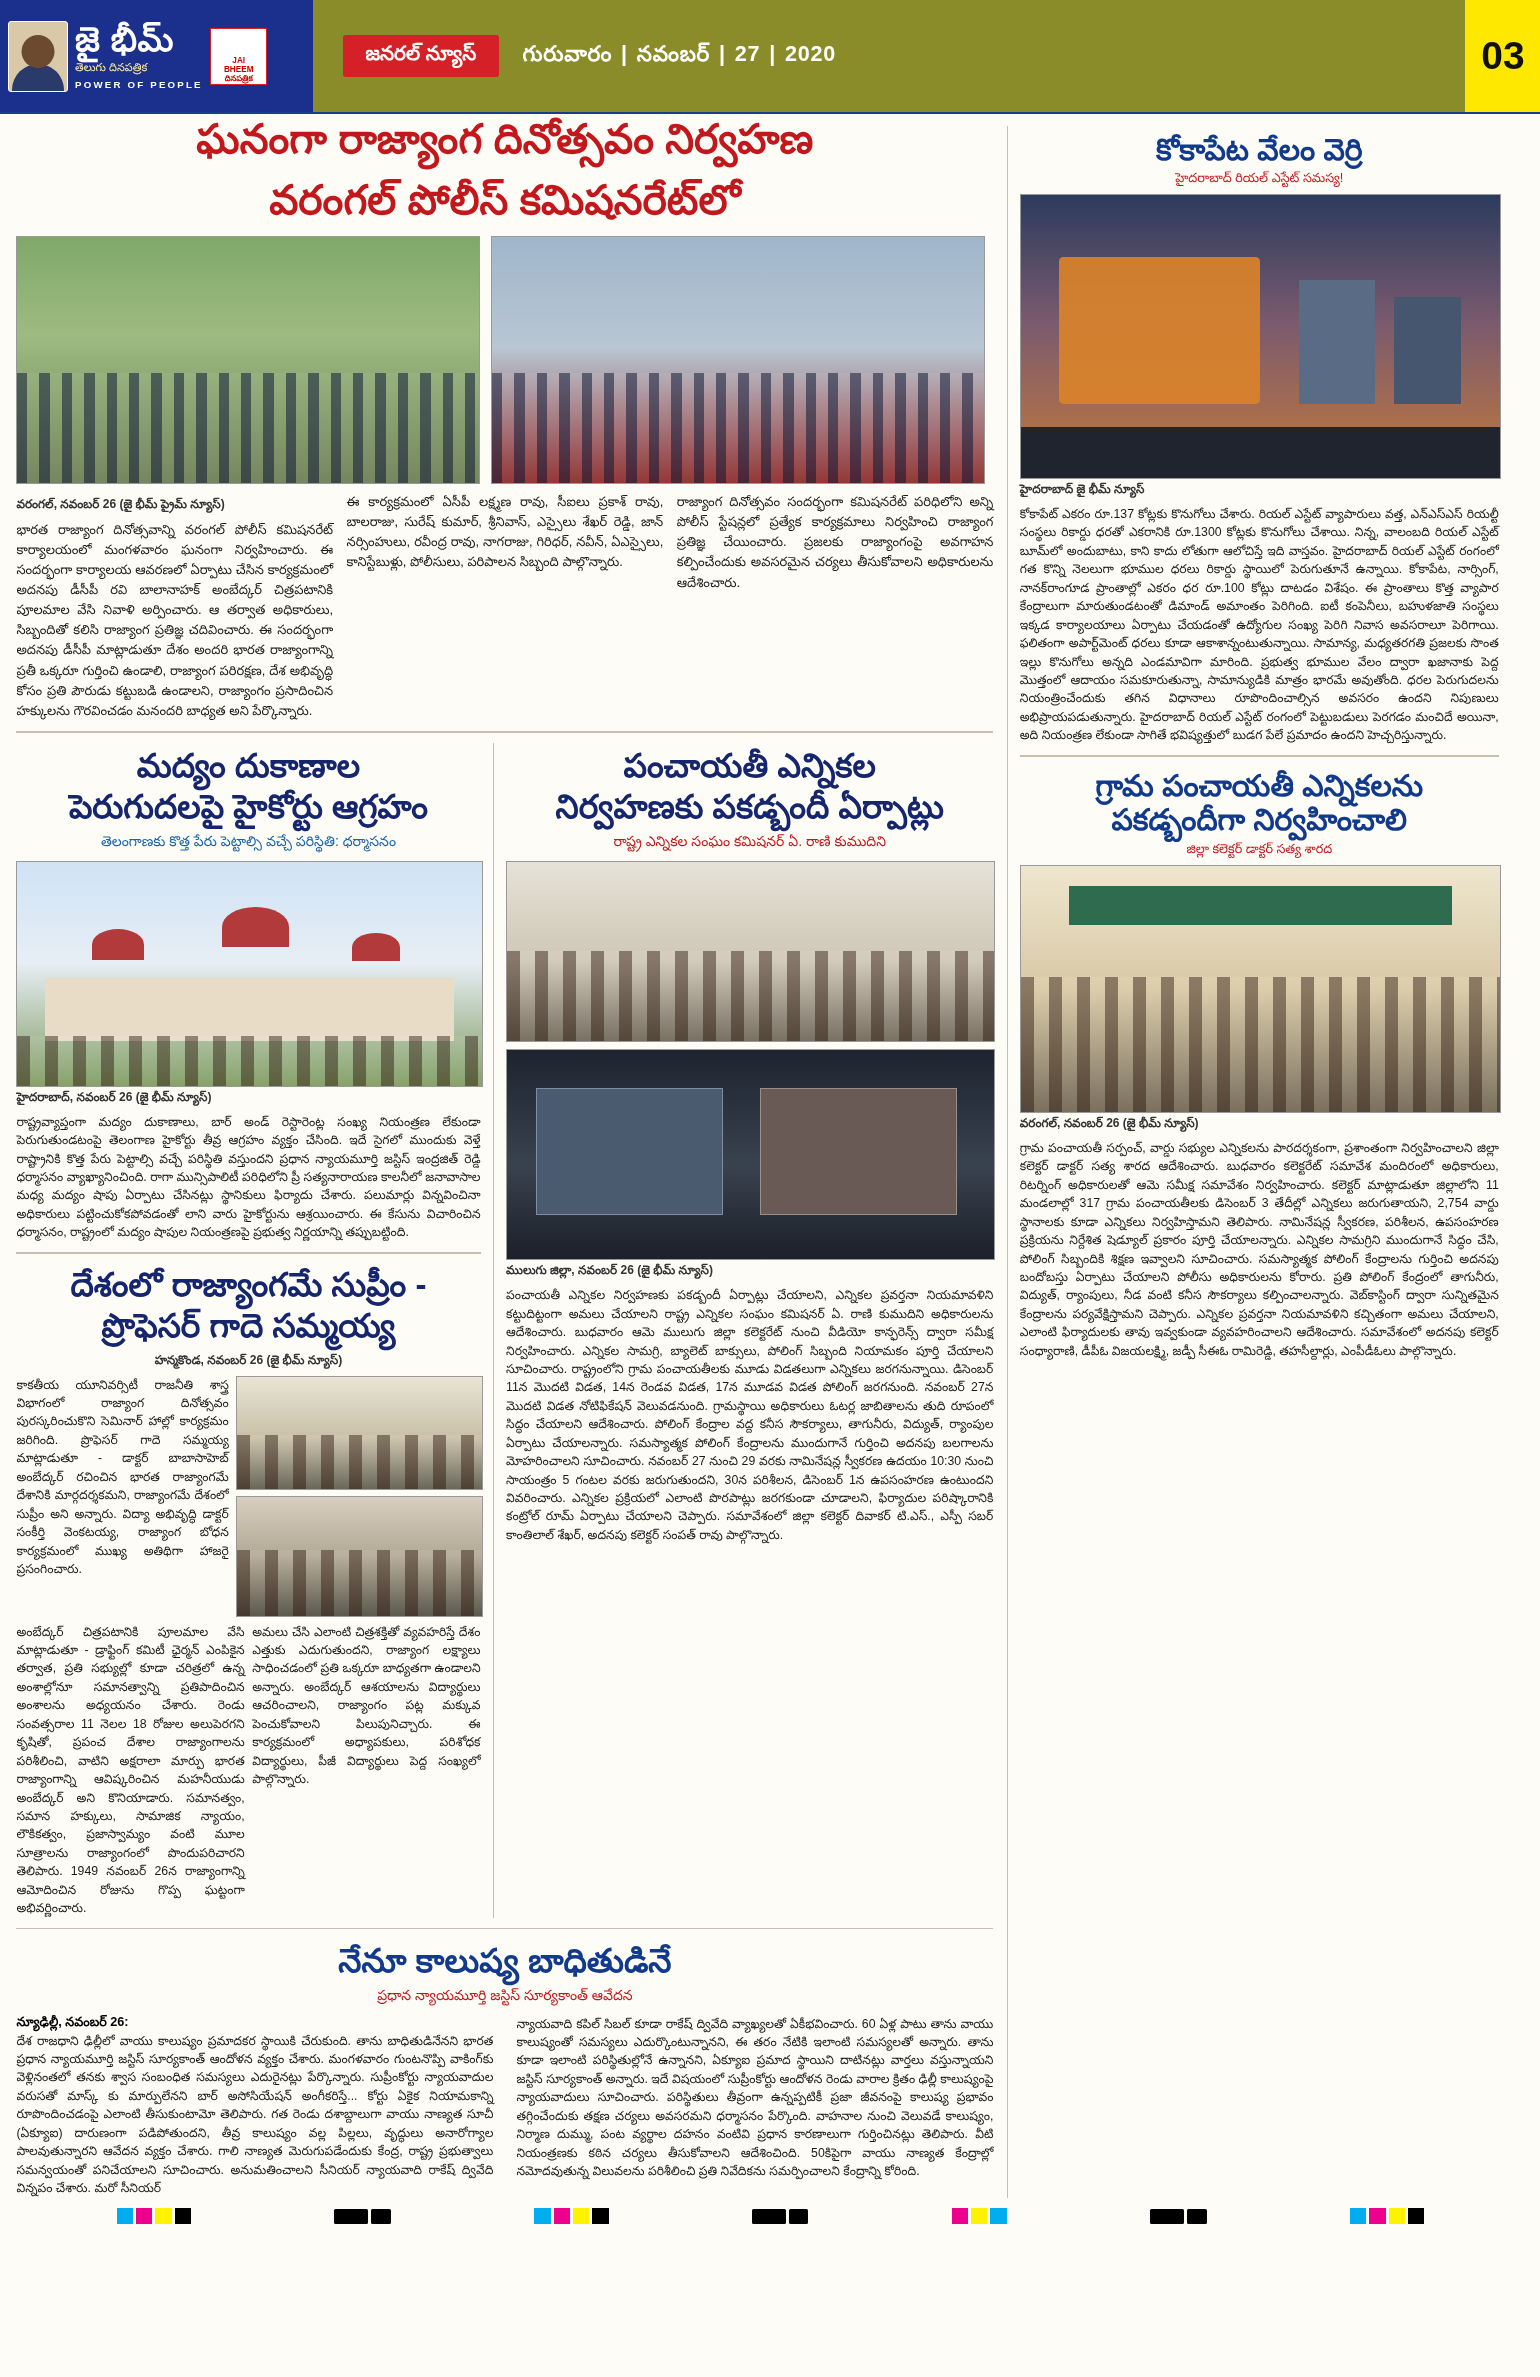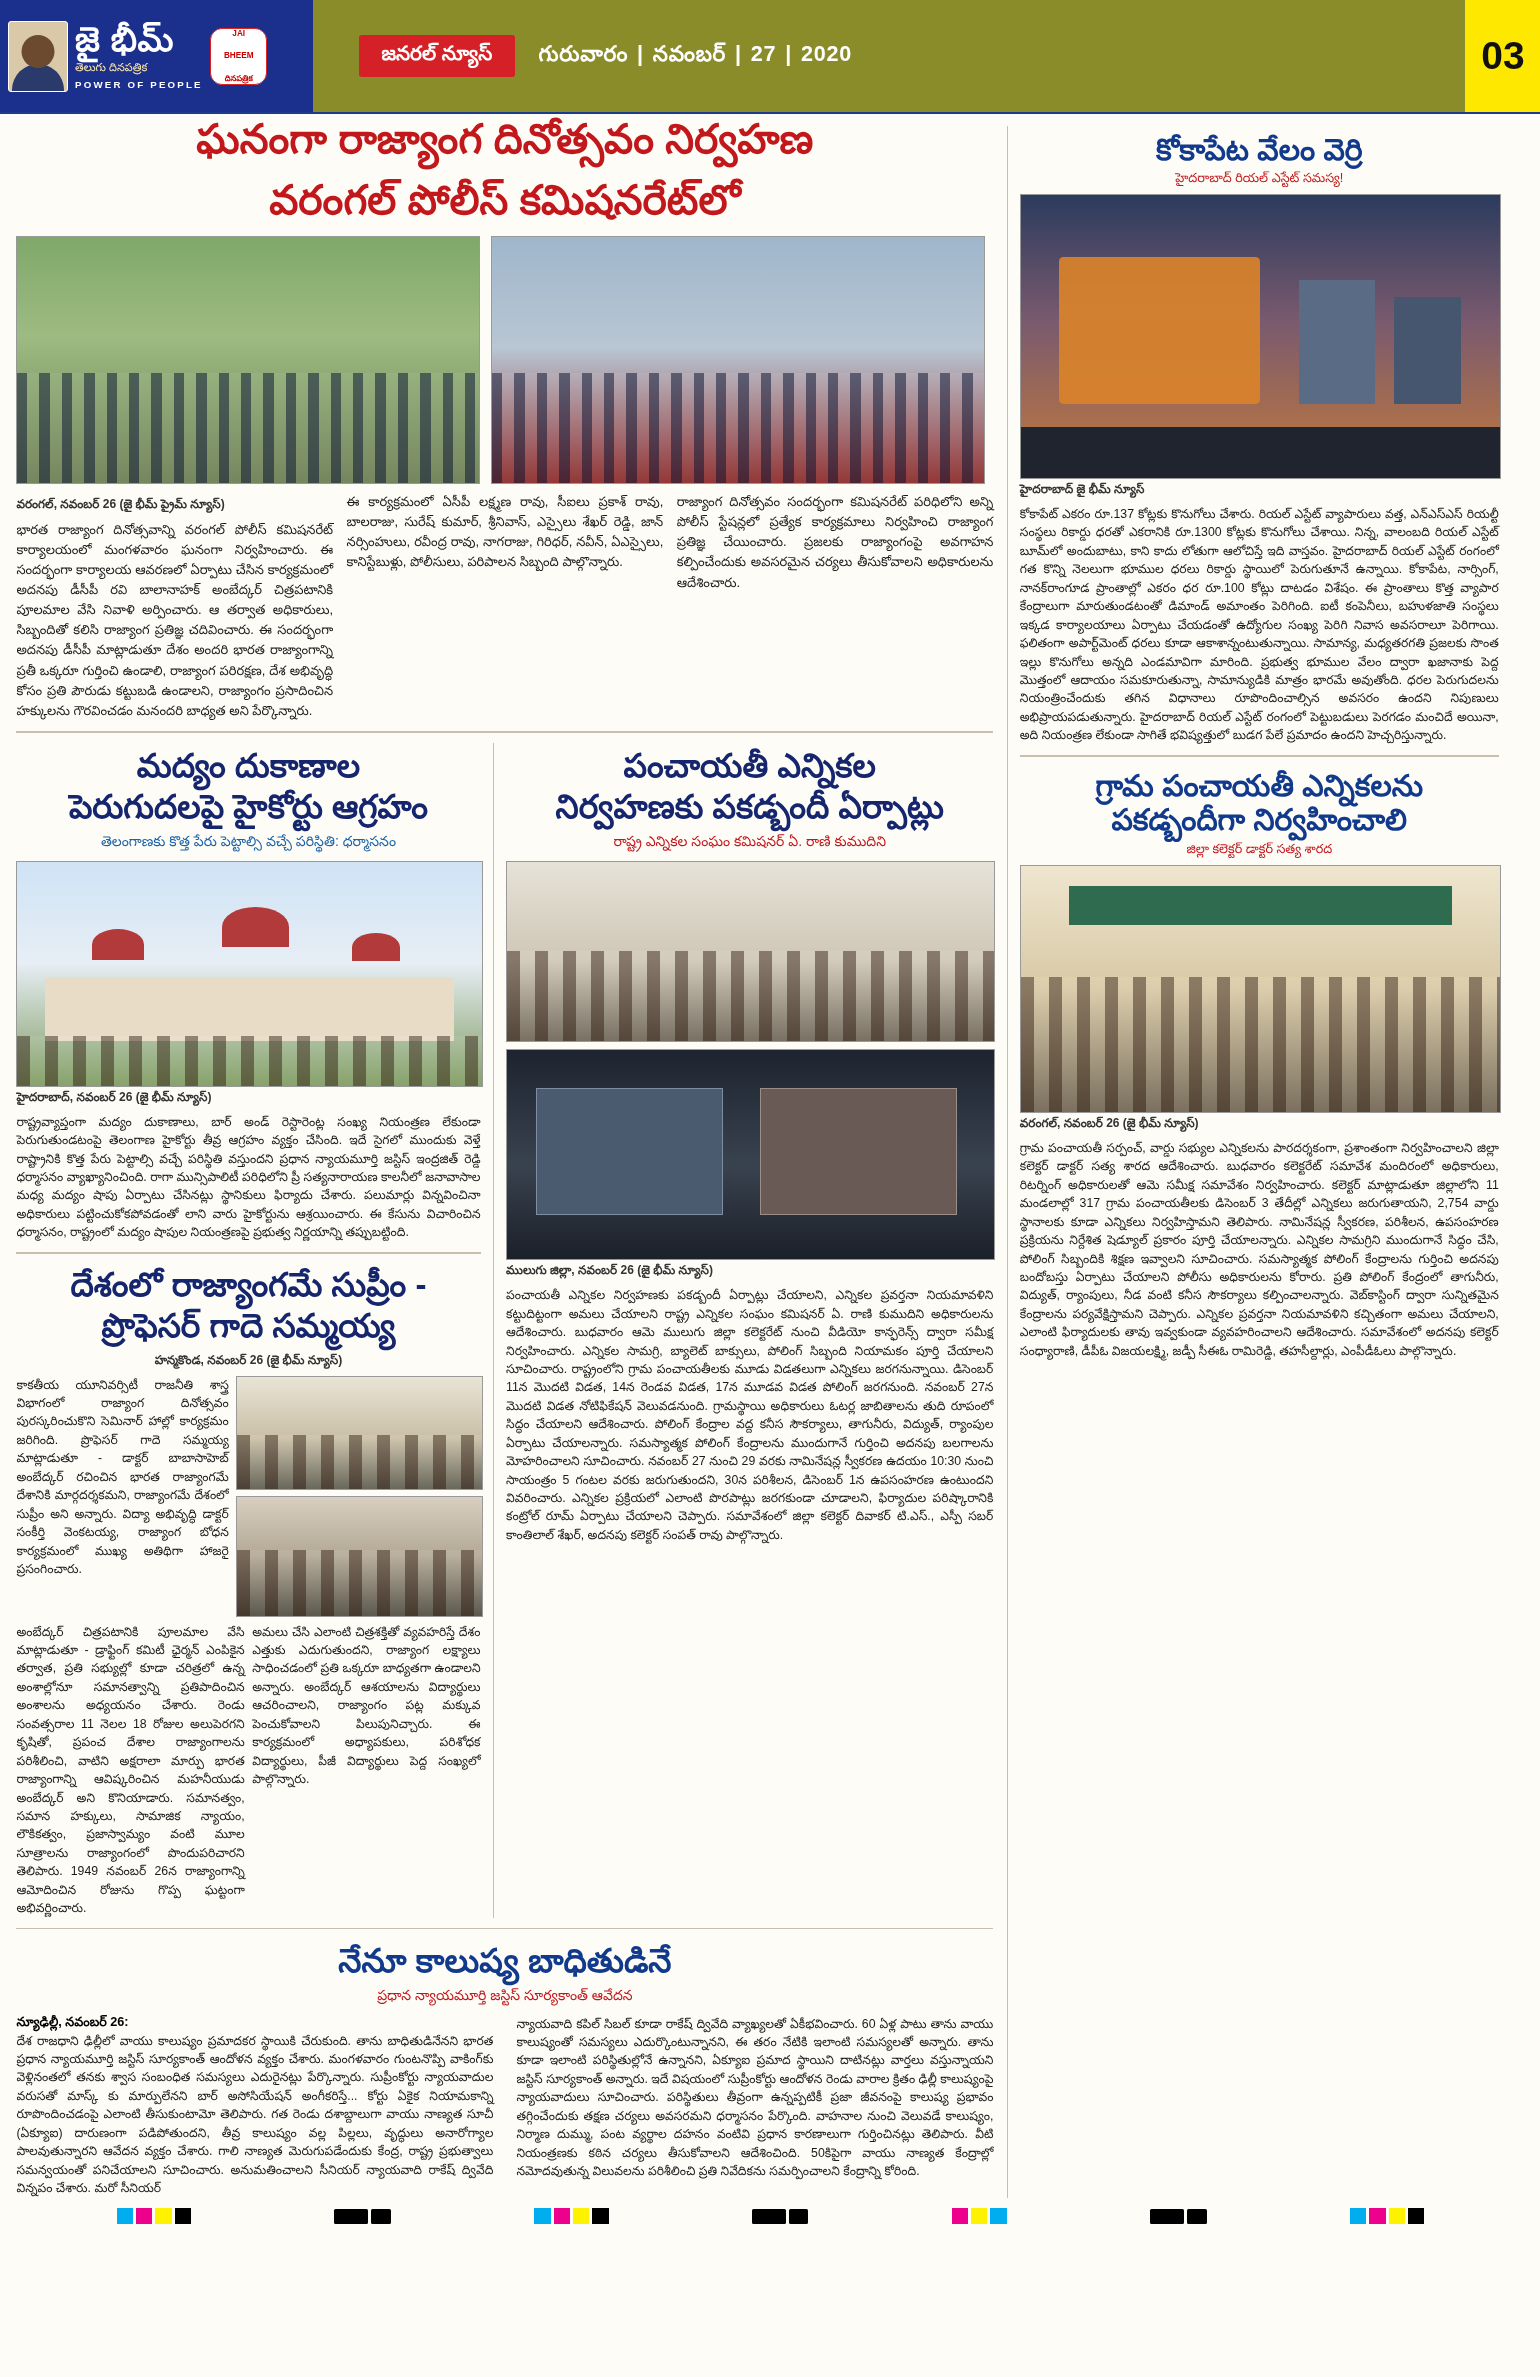--- a/index.html
+++ b/index.html
@@ -9,23 +9,23 @@
   
   .masthead{display:flex; align-items:stretch; height:112px; border-bottom:2.2px solid #1b3c8c;}
   .logo-box{width:313px; background:#1b2f8c; display:flex; align-items:center; gap:7.5px; padding:4.5px 7.5px; box-sizing:border-box;}
   .logo-portrait{width:58px;height:69px;background:#d9c9a8;border:1.5px solid #fff;border-radius:3px;position:relative;overflow:hidden;}
   .logo-portrait:after{content:"";position:absolute;left:50%;top:13.4px;transform:translateX(-50%);width:33px;height:33px;border-radius:50%;background:#6b4a2f;}
   .logo-portrait:before{content:"";position:absolute;left:50%;bottom:0;transform:translateX(-50%);width:52px;height:27px;border-radius:26px 26px 0 0;background:#2a3a6b;}
   .logo-text{display:flex;flex-direction:column;justify-content:center;color:#fff;}
   .logo-title{font-size:34px;font-weight:bold;color:#ffffff;letter-spacing:0.7px;line-height:1;}
   .logo-sub{font-size:11.2px;color:#ffe9a8;margin-top:4.5px;}
   .logo-sub2{font-size:9.7px;color:#ffffff;margin-top:3px;letter-spacing:2.2px;font-weight:bold;}
-  .logo-badge{width:55px;height:55px;background:#fff;border-radius:12px;display:flex;align-items:center;justify-content:space-between;flex-direction:column;border:1.5px solid #d22;}
+  .logo-badge{width:55px;height:55px;background:#fff;border-radius:0;display:flex;align-items:center;justify-content:flex-end;flex-direction:column;border:1.5px solid #d22;}
   .logo-badge .b1{font-size:8.2px;color:#c00;font-weight:bold;line-height:1.1;text-align:center;}
-  .mid-bar{flex:1;background:#8a8c2a;display:flex;align-items:center;gap:19.4px;padding-left:46px;}
+  .mid-bar{flex:1;background:#8a8c2a;display:flex;align-items:center;gap:19.4px;padding-left:30px;}
   .cat-pill{background:#d42026;color:#fff;font-size:20px;padding:6.7px 22.4px;border-radius:3px;font-weight:bold;}
   .date-line{color:#ffffff;font-size:21.6px;font-weight:bold;letter-spacing:0.7px;}
   .date-line span{margin:0 4.5px;}
   .pageno{width:76px;background:#ffe800;display:flex;align-items:center;justify-content:center;font-size:39px;font-weight:bold;color:#111;}
 
   
   .body-wrap{display:flex;padding:12px 16.4px 0 16.4px;box-sizing:border-box;gap:13.4px;}
   .col-left{width:977px;}
   .col-right{width:492px;border-left:1.5px solid #c9bfae;padding-left:12px;box-sizing:border-box;}
 

